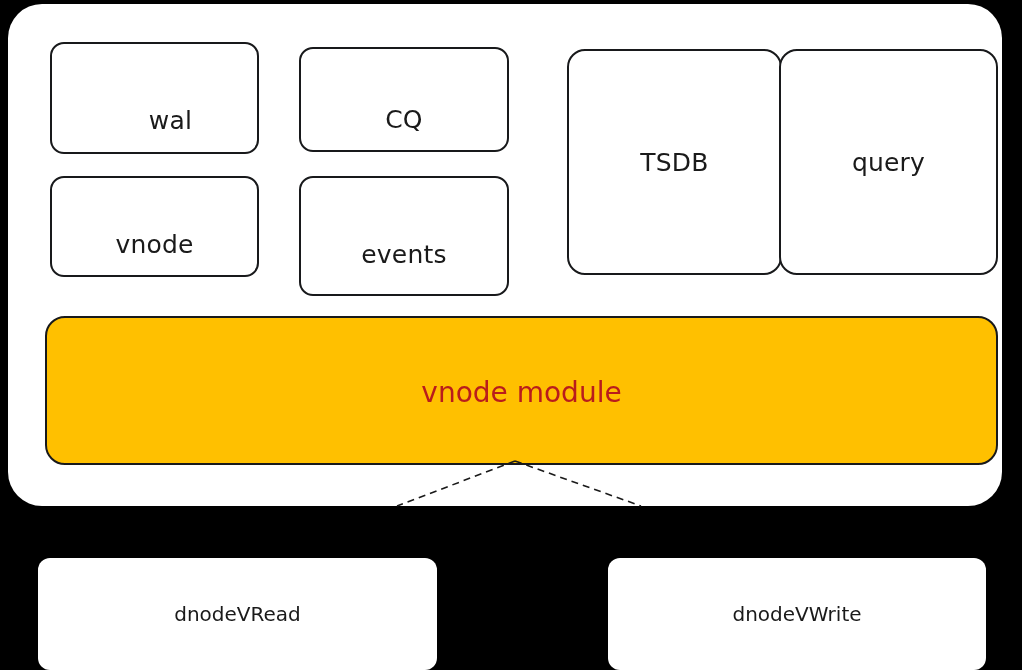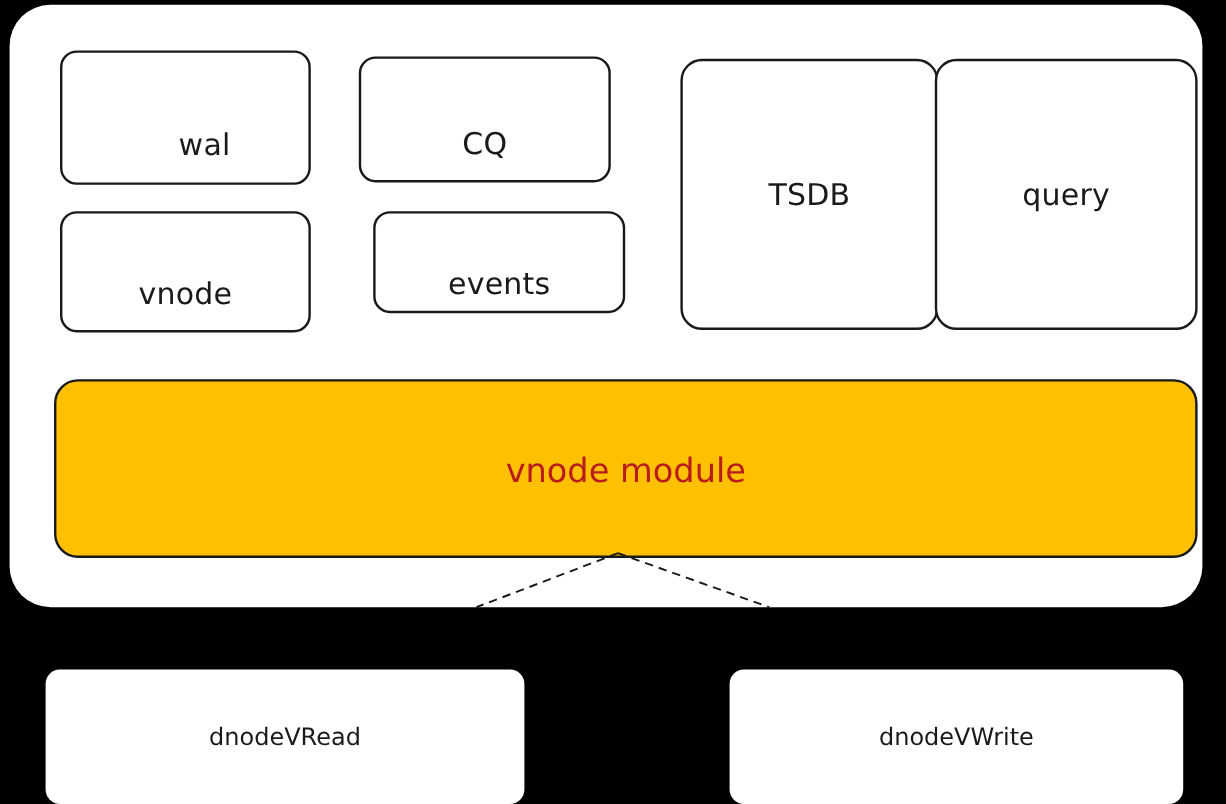--- a/index.html
+++ b/index.html
@@ -41,21 +41,21 @@
     color: #1a1a1a;
     font-size: 25px;
     line-height: 1;
     letter-spacing: 0.2px;
     white-space: nowrap;
   }
   
   .box-wal    { left: 42px;  top: 38px;  width: 209px; height: 112px; padding-left: 32px; }
   .box-sync   { left: 42px;  top: 172px; width: 209px; height: 101px; }
   .box-cq     { left: 291px; top: 43px;  width: 210px; height: 105px; }
-  .box-events { left: 303px; top: 172px; width: 210px; height: 85px; }
+  .box-events { left: 291px; top: 172px; width: 210px; height: 120px; }
   .box-tsdb   { left: 559px; top: 45px;  width: 215px; height: 226px; border-radius: 18px; }
   .box-query  { left: 771px; top: 45px;  width: 219px; height: 226px; border-radius: 18px; }
 
   
   .box-wal    .box-label { transform: translateY(22px); }
   .box-cq     .box-label { transform: translateY(20px); }
   .box-sync   .box-label { transform: translateY(18px); }
   .box-events .box-label { transform: translateY(18px); }
   .box-tsdb   .box-label { transform: translateY(0px); }
   .box-query  .box-label { transform: translateY(0px); }

